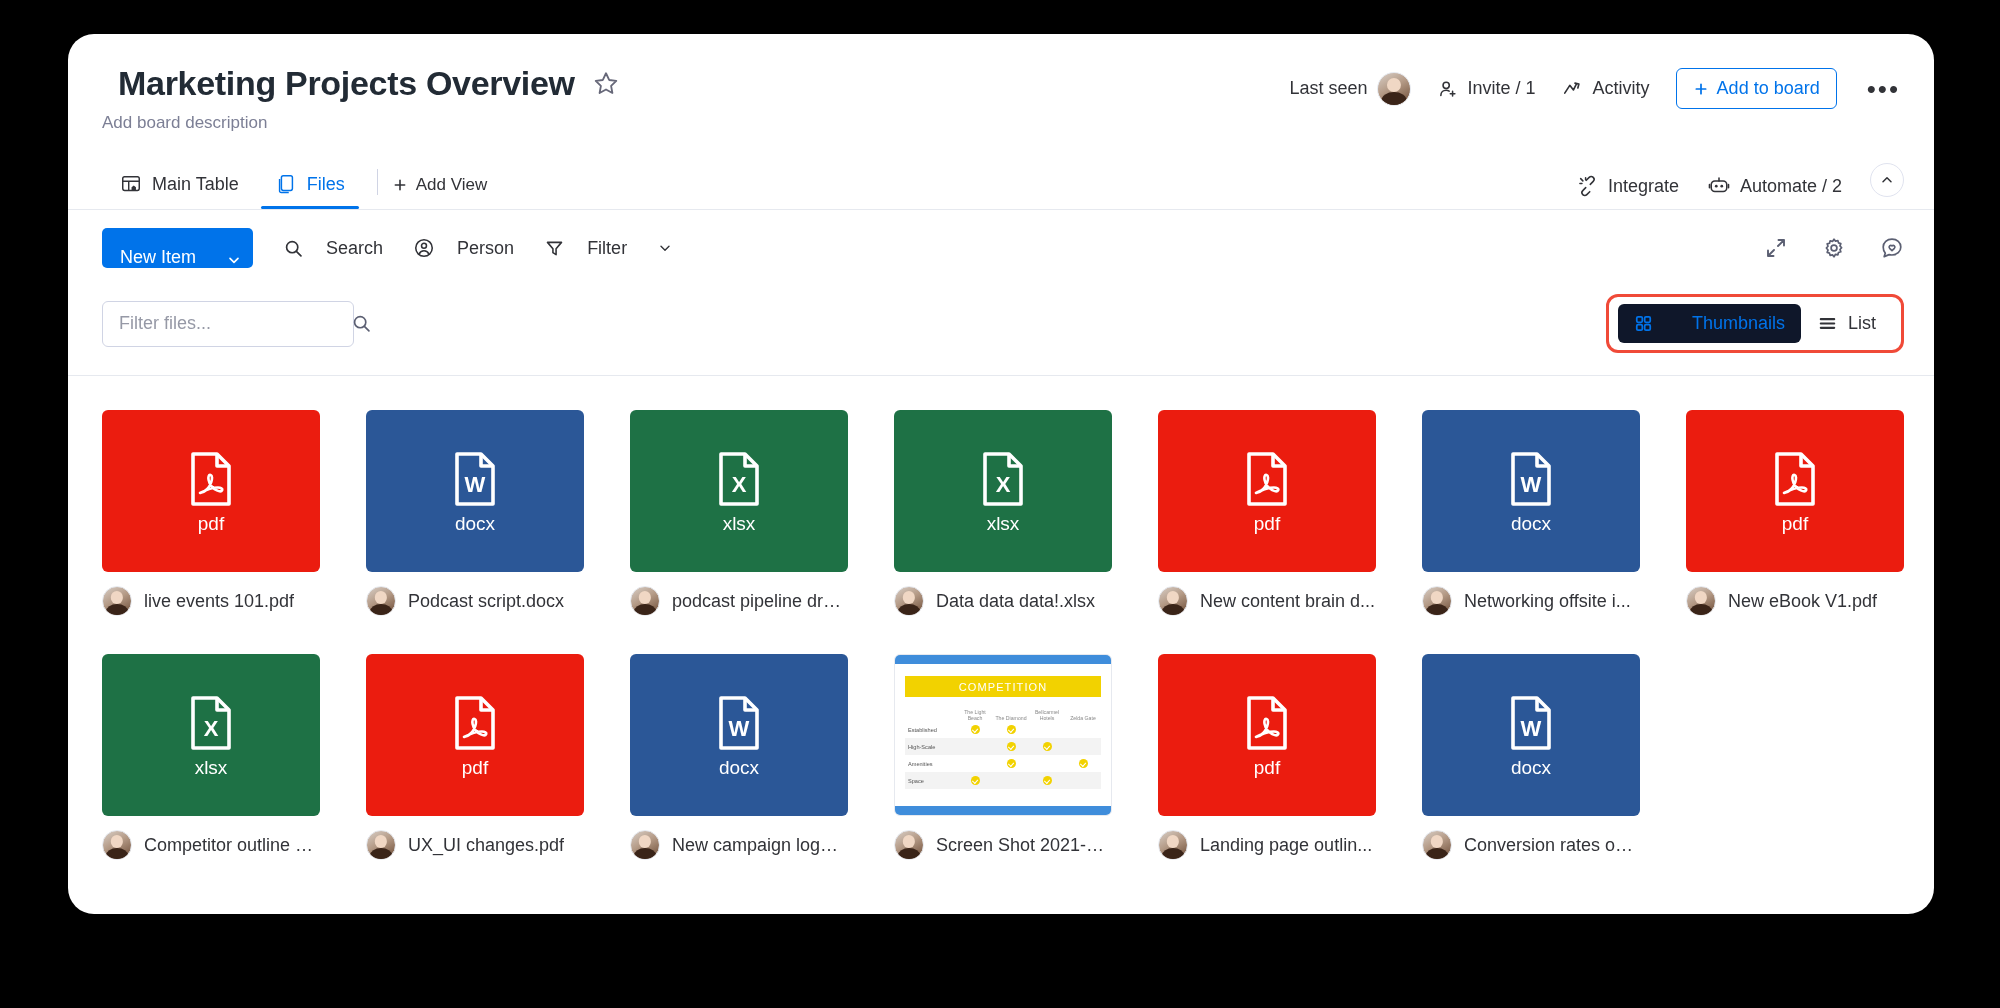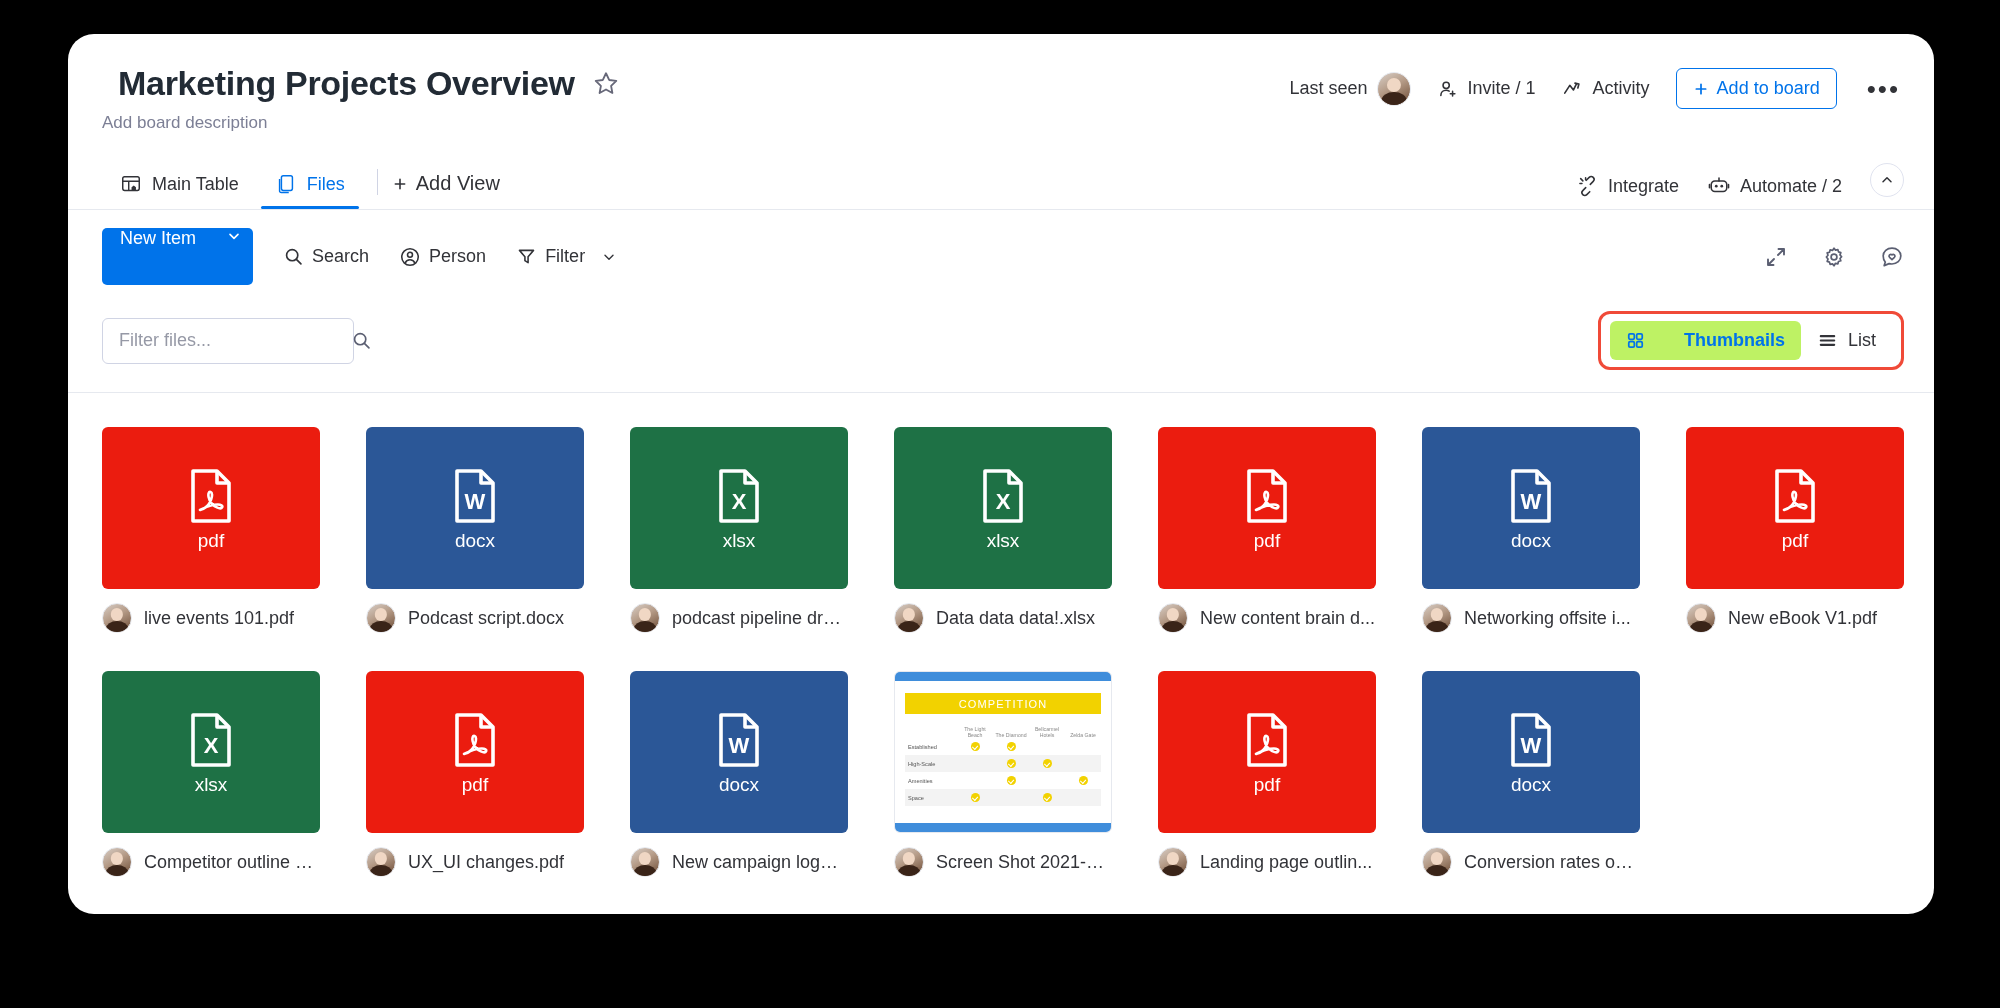--- a/index.html
+++ b/index.html
@@ -175,21 +175,21 @@
     width: 1px;
     height: 26px;
     background: #d0d4e4;
     margin: 0 14px 14px 14px;
   }
 
   .add-view {
     display: flex;
     align-items: center;
     gap: 8px;
-    font-size: 20px;
+    font-size: 17px;
     color: #323338;
     padding-bottom: 14px;
     white-space: nowrap;
   }
 
   .tabs-right {
     margin-left: auto;
     display: flex;
     align-items: flex-end;
     gap: 28px;
@@ -208,25 +208,25 @@
   .action-bar {
     display: flex;
     align-items: center;
     gap: 30px;
     padding: 18px 30px 16px 34px;
     position: relative;
   }
 
   .new-item {
     display: flex;
-    align-items: flex-start;
+    align-items: flex-end;
     border-radius: 5px;
     overflow: hidden;
     background: #0073ea;
-    height: 57px;
+    height: 40px;
   }
   .new-item .label {
     color: #fff;
     font-size: 18px;
     padding: 0 18px;
     display: flex;
     align-items: center;
     white-space: nowrap;
   }
   .new-item .split {
@@ -234,21 +234,21 @@
   }
   .new-item .caret {
     width: 38px;
     display: flex; align-items: center; justify-content: center;
     color: #fff;
   }
 
   .ab-item {
     display: flex;
     align-items: center;
-    gap: 8px;
+    gap: 22px;
     font-size: 18px;
     color: #323338;
     white-space: nowrap;
   }
 
   .ab-right {
     margin-left: auto;
     display: flex;
     align-items: center;
     gap: 34px;
@@ -298,23 +298,23 @@
     display: flex;
     align-items: center;
     gap: 10px;
     font-size: 18px;
     padding: 9px 16px;
     border-radius: 6px;
     color: #323338;
     white-space: nowrap;
   }
   .toggle-btn.active {
-    background: #bef264;
+    background: #0f172a;
     color: #0073ea;
-    font-weight: bold;
+    font-weight: normal;
     gap: 39px;
   }
 
   
   .files-grid {
     display: grid;
     grid-template-columns: repeat(7, 218px);
     gap: 38px 46px;
     padding: 34px 34px 0 34px;
   }

